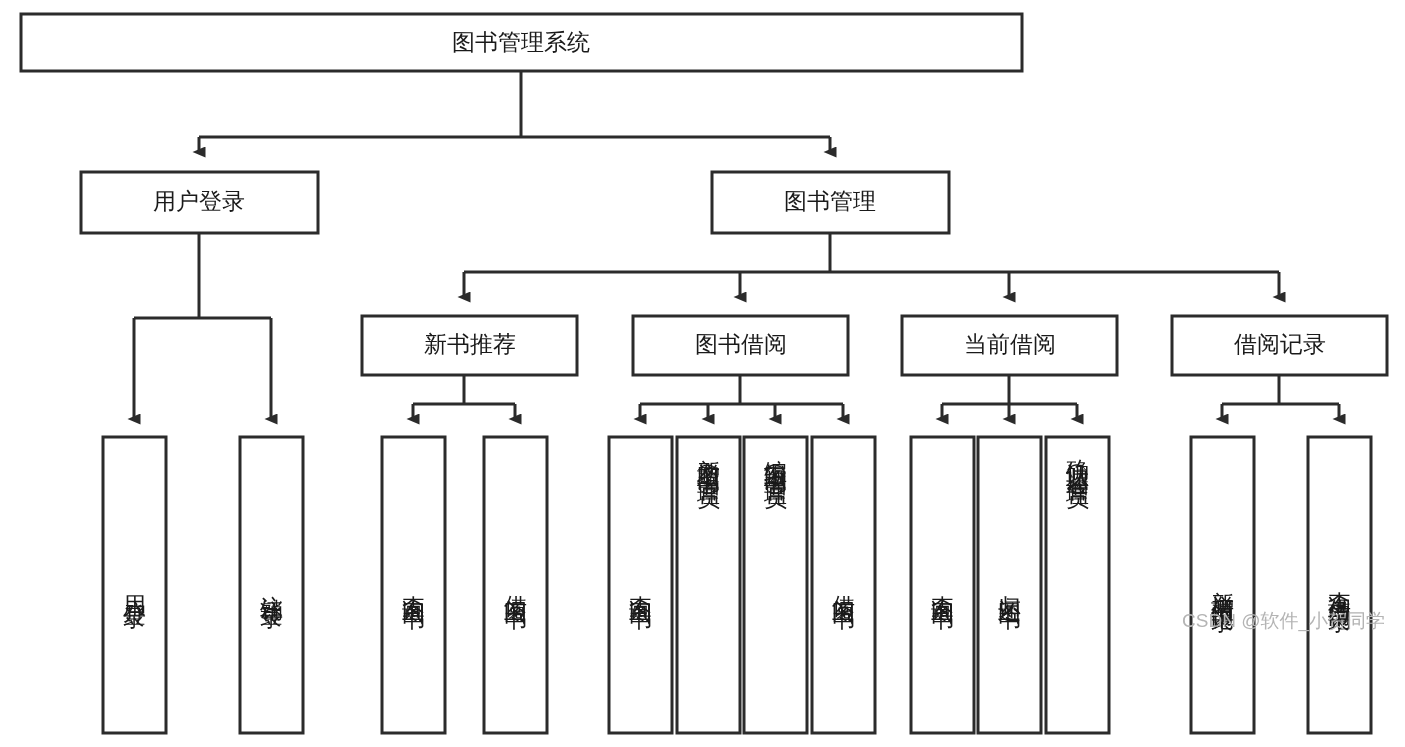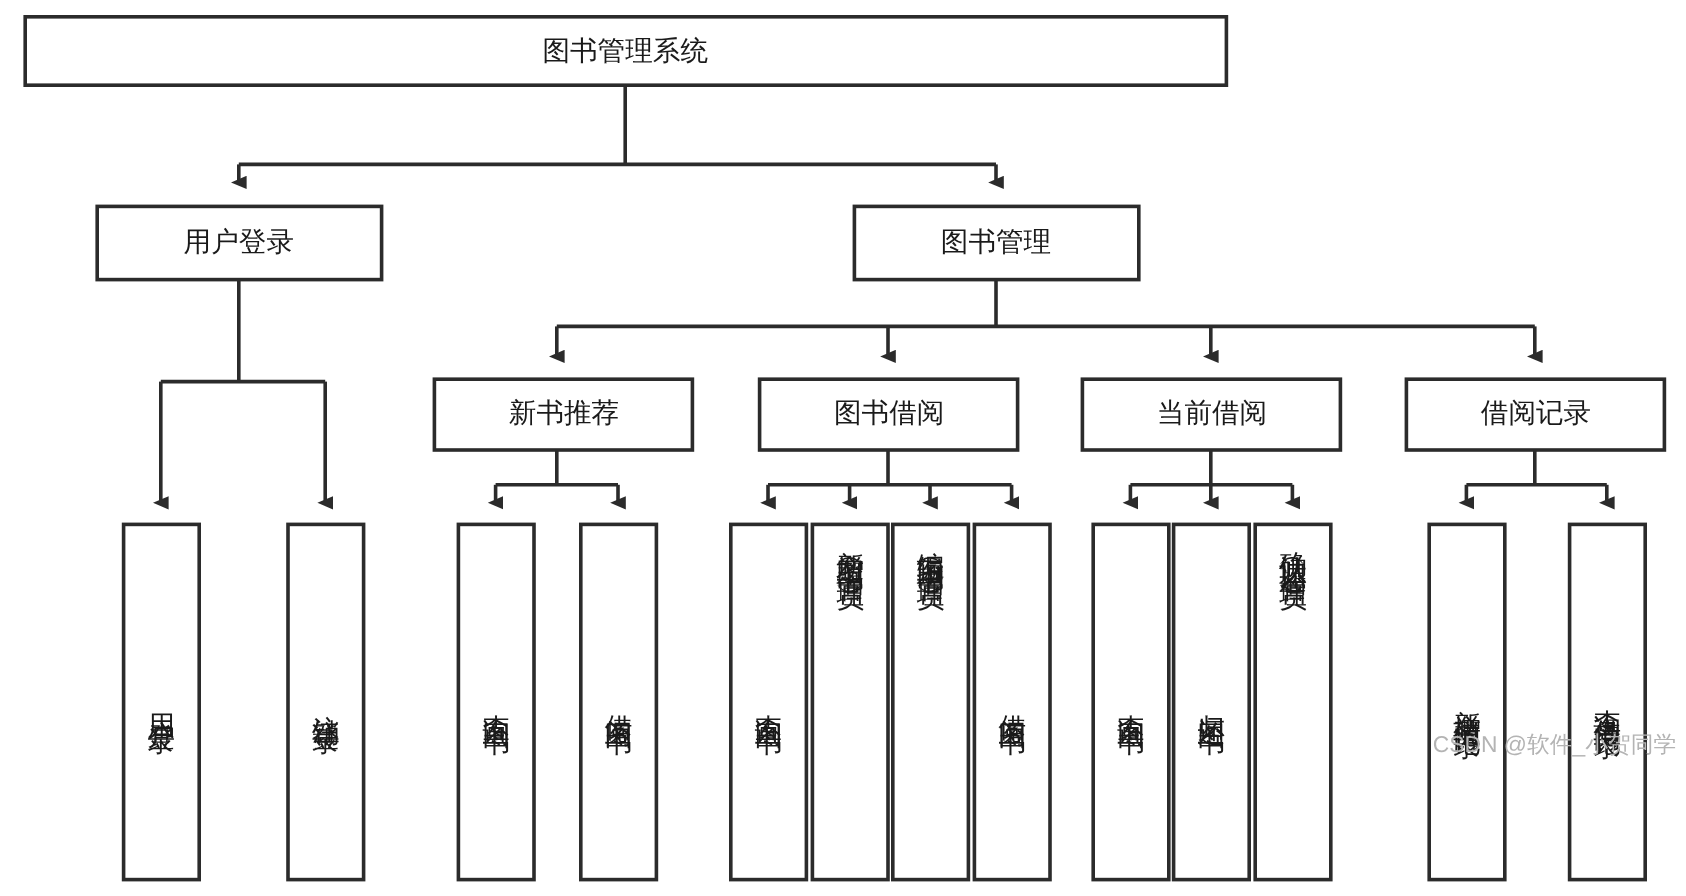--- a/index.html
+++ b/index.html
@@ -57,21 +57,21 @@
     font-size: 23px;
     line-height: 1.0;
     color: #1a1a1a;
     letter-spacing: 4px;
     text-align: center;
     white-space: nowrap;
     pointer-events: none;
   }
   .watermark {
     position: absolute;
-    right: 8px;
+    right: 20px;
     bottom: 4px;
     font-family: "Liberation Sans", "DejaVu Sans", sans-serif;
     font-size: 19px;
     color: #b4b4b4;
     white-space: nowrap;
   }
 </style>
 </head>
 <body>
 

